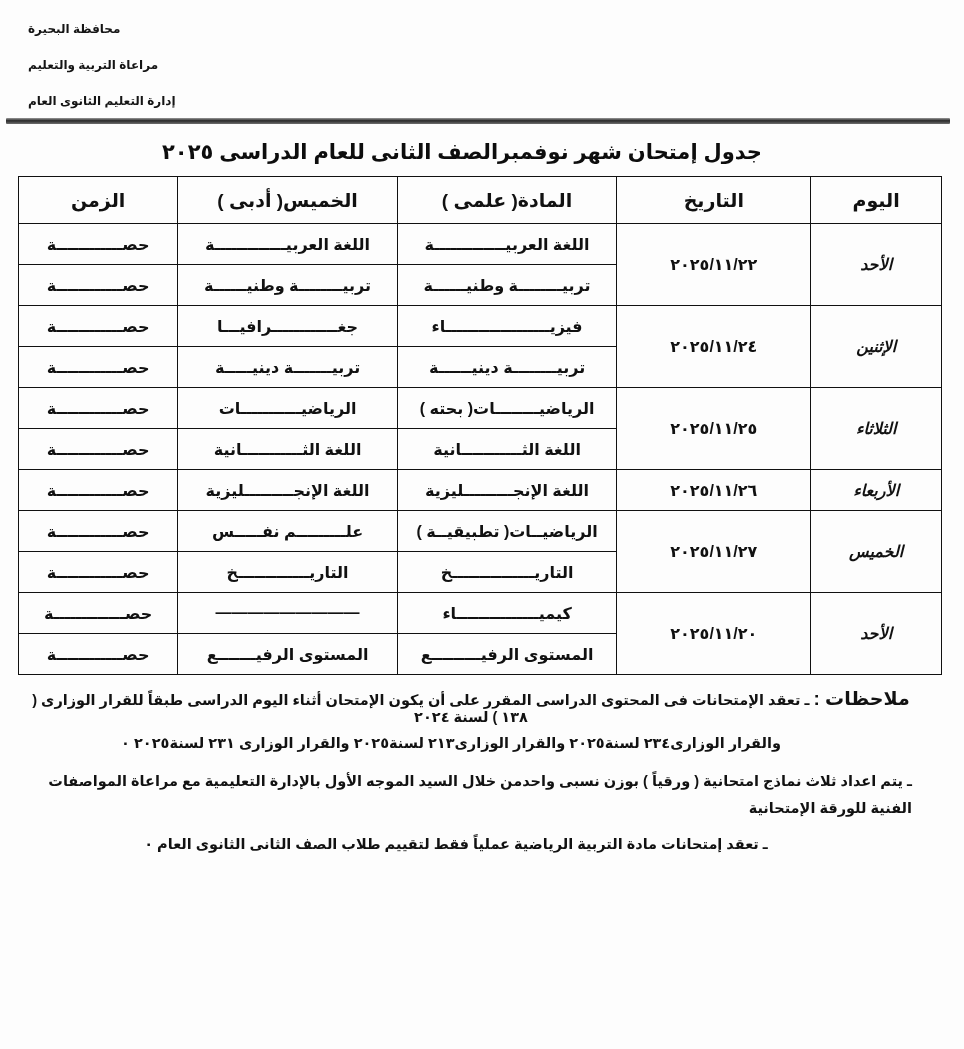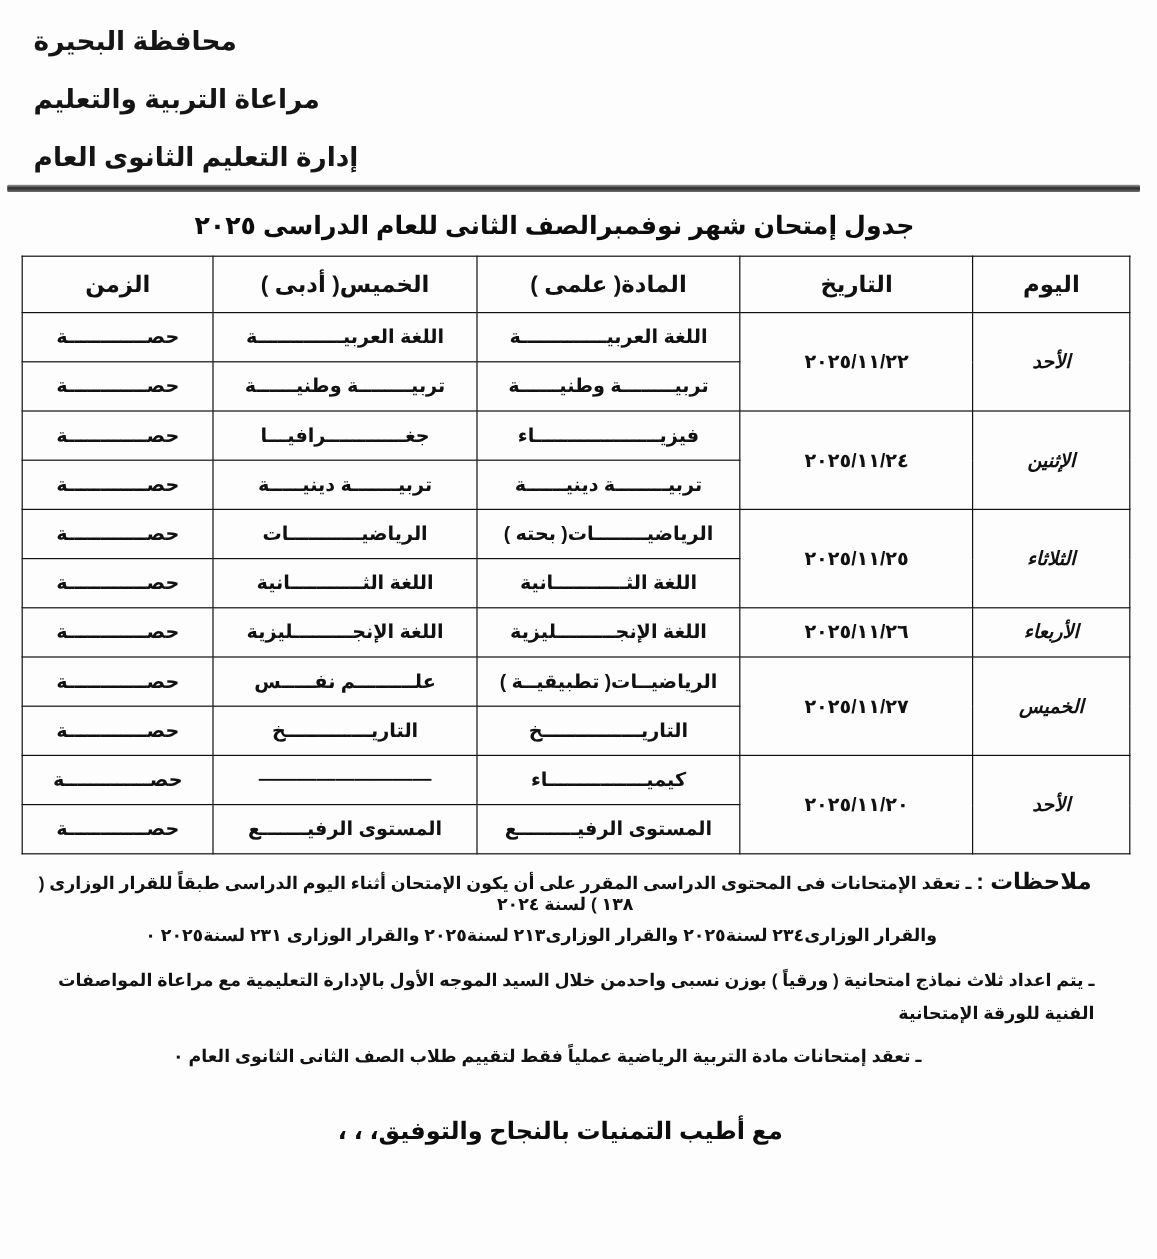--- a/index.html
+++ b/index.html
@@ -25,21 +25,21 @@
     padding: 0;
     background: #fdfdfd;
   }
 
   
   .letterhead {
     padding: 18px 28px 0 28px;
     text-align: left;
   }
   .letterhead-line {
-    font-size: 22px;
+    font-size: 12px;
     font-weight: bold;
     letter-spacing: 0px;
     margin: 0 0 22px 0;
     text-align: left;
     direction: rtl;
     color: #151515;
   }
   .letterhead-line:nth-child(1) { margin-top: 4px; }
   .letterhead-line:nth-child(3) { margin-bottom: 10px; }
 
@@ -271,15 +271,14 @@
   <div class="notes">
     <p class="note note-1">
       <span class="label">ملاحظات :</span>
       <span>ـ تعقد الإمتحانات فى المحتوى الدراسى المقرر على أن يكون الإمتحان أثناء اليوم الدراسى طبقاً للقرار الوزارى ( ١٣٨ ) لسنة ٢٠٢٤</span>
     </p>
     <p class="note note-2">والقرار الوزارى٢٣٤ لسنة٢٠٢٥ والقرار الوزارى٢١٣ لسنة٢٠٢٥ والقرار الوزارى ٢٣١ لسنة٢٠٢٥ ٠</p>
     <p class="note note-3">ـ يتم اعداد ثلاث نماذج امتحانية ( ورقياً ) بوزن نسبى واحدمن خلال السيد الموجه الأول بالإدارة التعليمية  مع مراعاة المواصفات الفنية للورقة الإمتحانية</p>
     <p class="note note-4">ـ تعقد إمتحانات مادة التربية الرياضية عملياً فقط لتقييم طلاب الصف الثانى الثانوى العام ٠</p>
   </div>
 
-  <div class="footer">مع أطيب التمنيات بالنجاح والتوفيق، ، ،</div>
 
 </div>
 
 </body></html>

